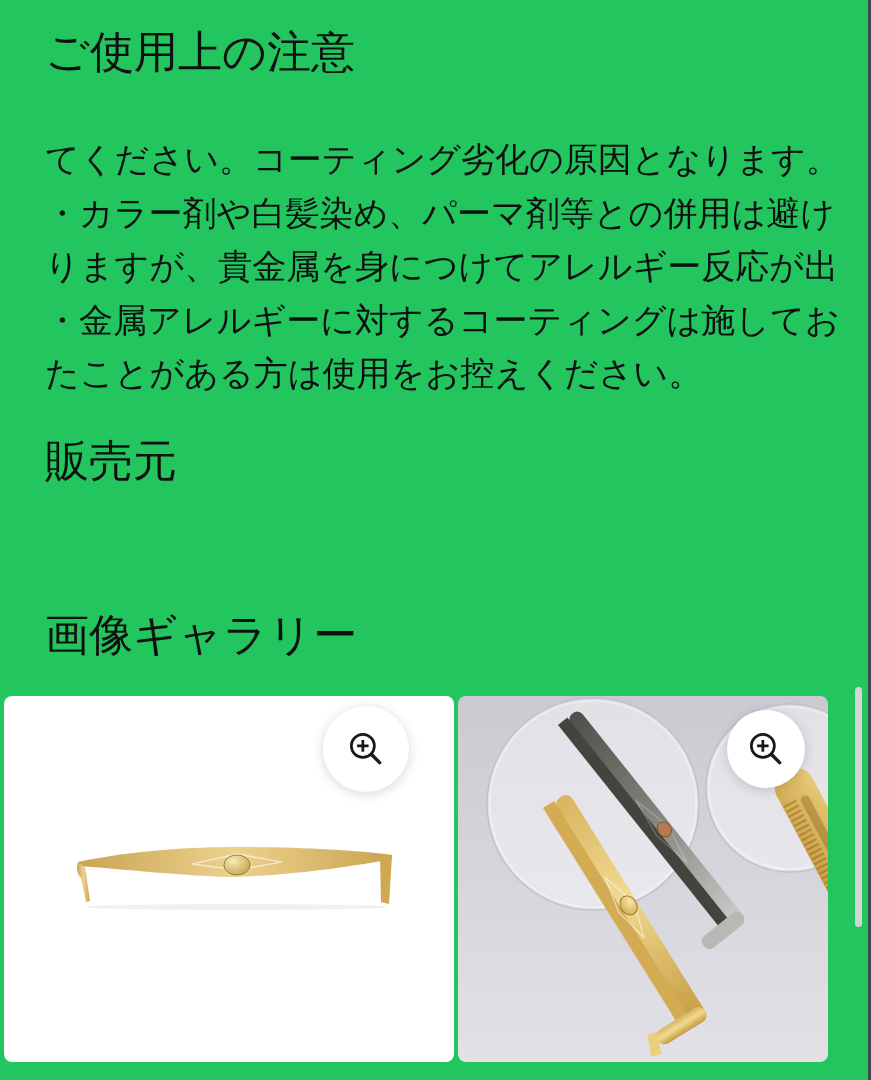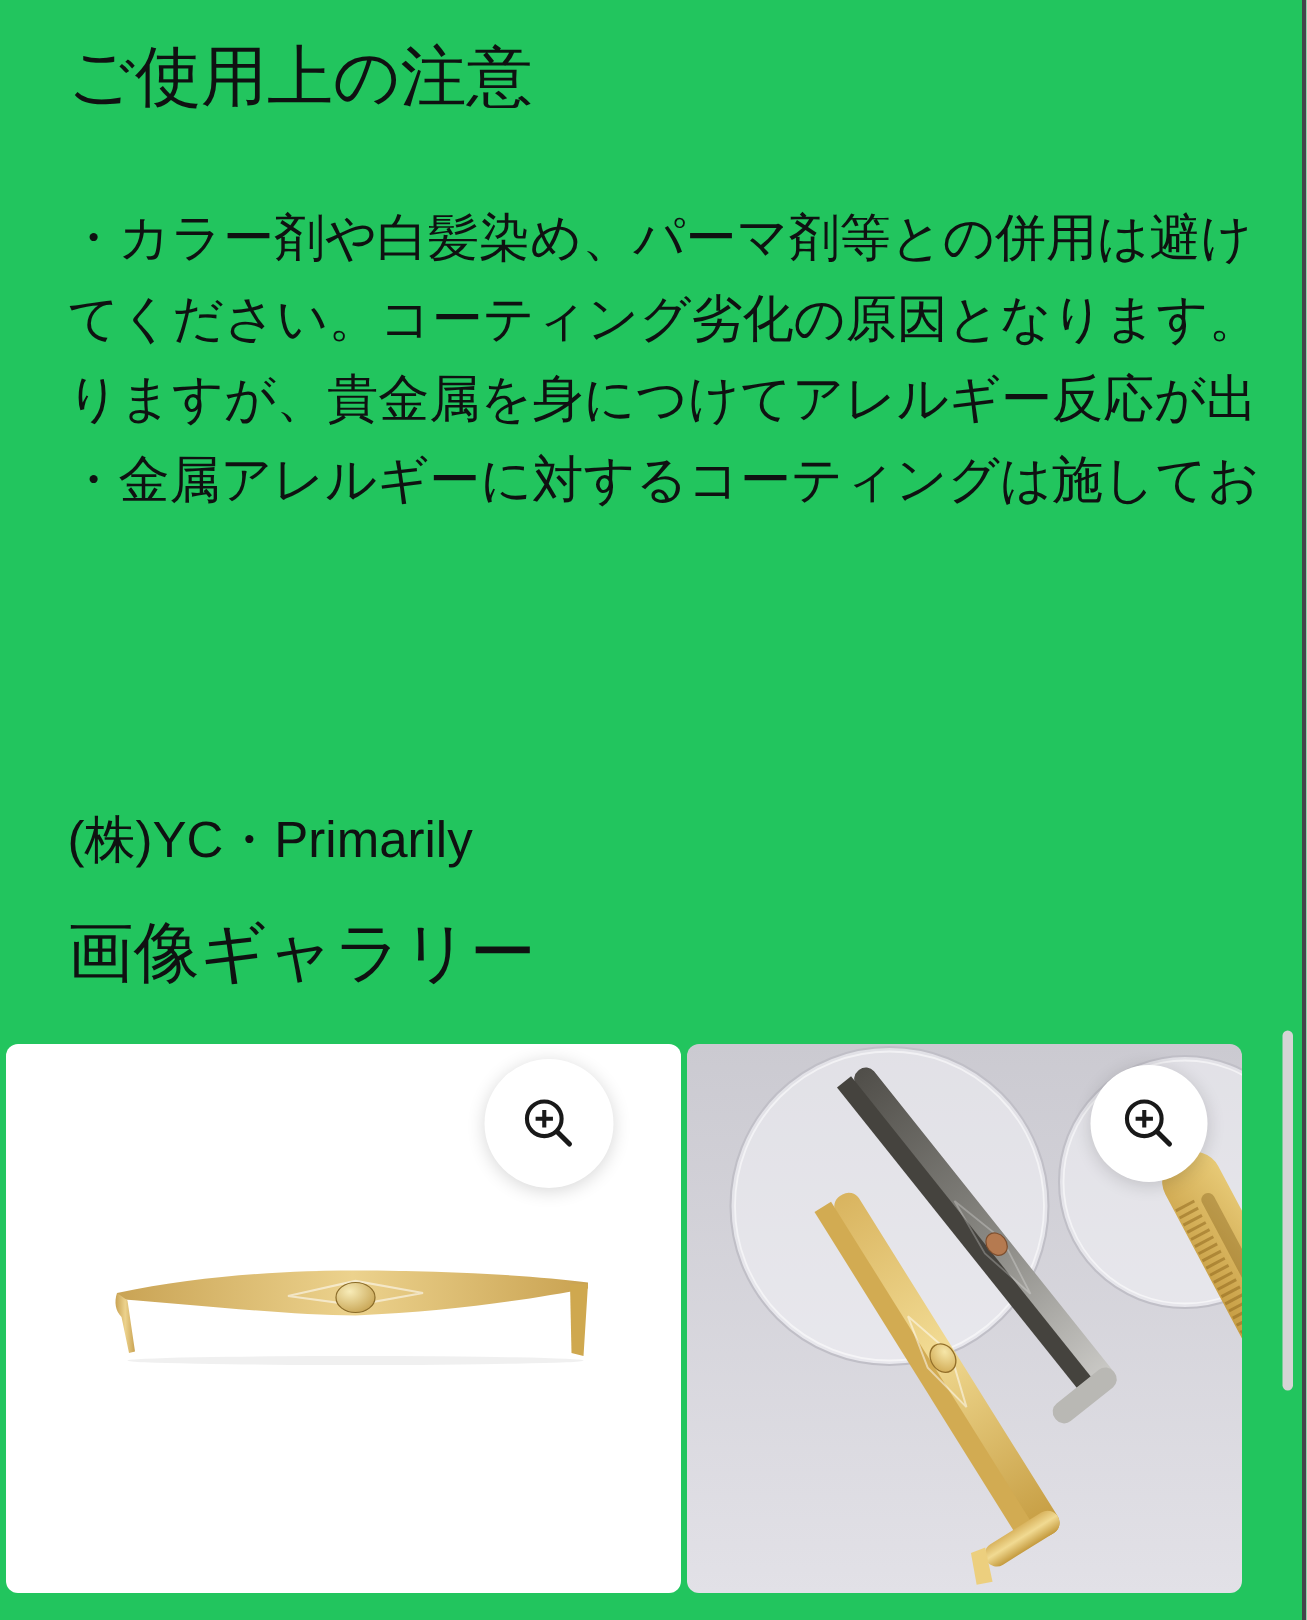--- a/index.html
+++ b/index.html
@@ -44,28 +44,29 @@
   svg{ display:block; }
 </style>
 </head>
 <body>
 
 <div class="screen">
 
   <h2 class="h-section" style="top:27px;">ご使用上の注意</h2>
 
   <div class="body-text">
+    <div class="line">てください。コーティング劣化の原因となります。</div>
     <div class="line">・カラー剤や白髪染め、パーマ剤等との併用は避け</div>
-    <div class="line">てください。コーティング劣化の原因となります。</div>
     <div class="line">りますが、貴金属を身につけてアレルギー反応が出</div>
     <div class="line">・金属アレルギーに対するコーティングは施してお</div>
+    <div class="line">たことがある方は使用をお控えください。</div>
   </div>
 
+  <h2 class="h-section" style="top:436px;">販売元</h2>
 
-  <div class="seller-name">(株)YC・Primarily</div>
 
   <h2 class="h-section" style="top:611px;font-family:Liberation Serif, serif;">画像ギャラリー</h2>
 
   <div class="gallery-tile tile-left">
     <svg style="position:absolute;left:70px;top:148px;" width="326" height="66" viewBox="0 0 326 66">
       <defs>
         <linearGradient id="ls" x1="0" y1="0" x2="1" y2="0">
           <stop offset="0" stop-color="#c9a354"></stop>
             <stop offset="0.5" stop-color="#ecd28d"></stop>
             <stop offset="1" stop-color="#c9a251"></stop>

